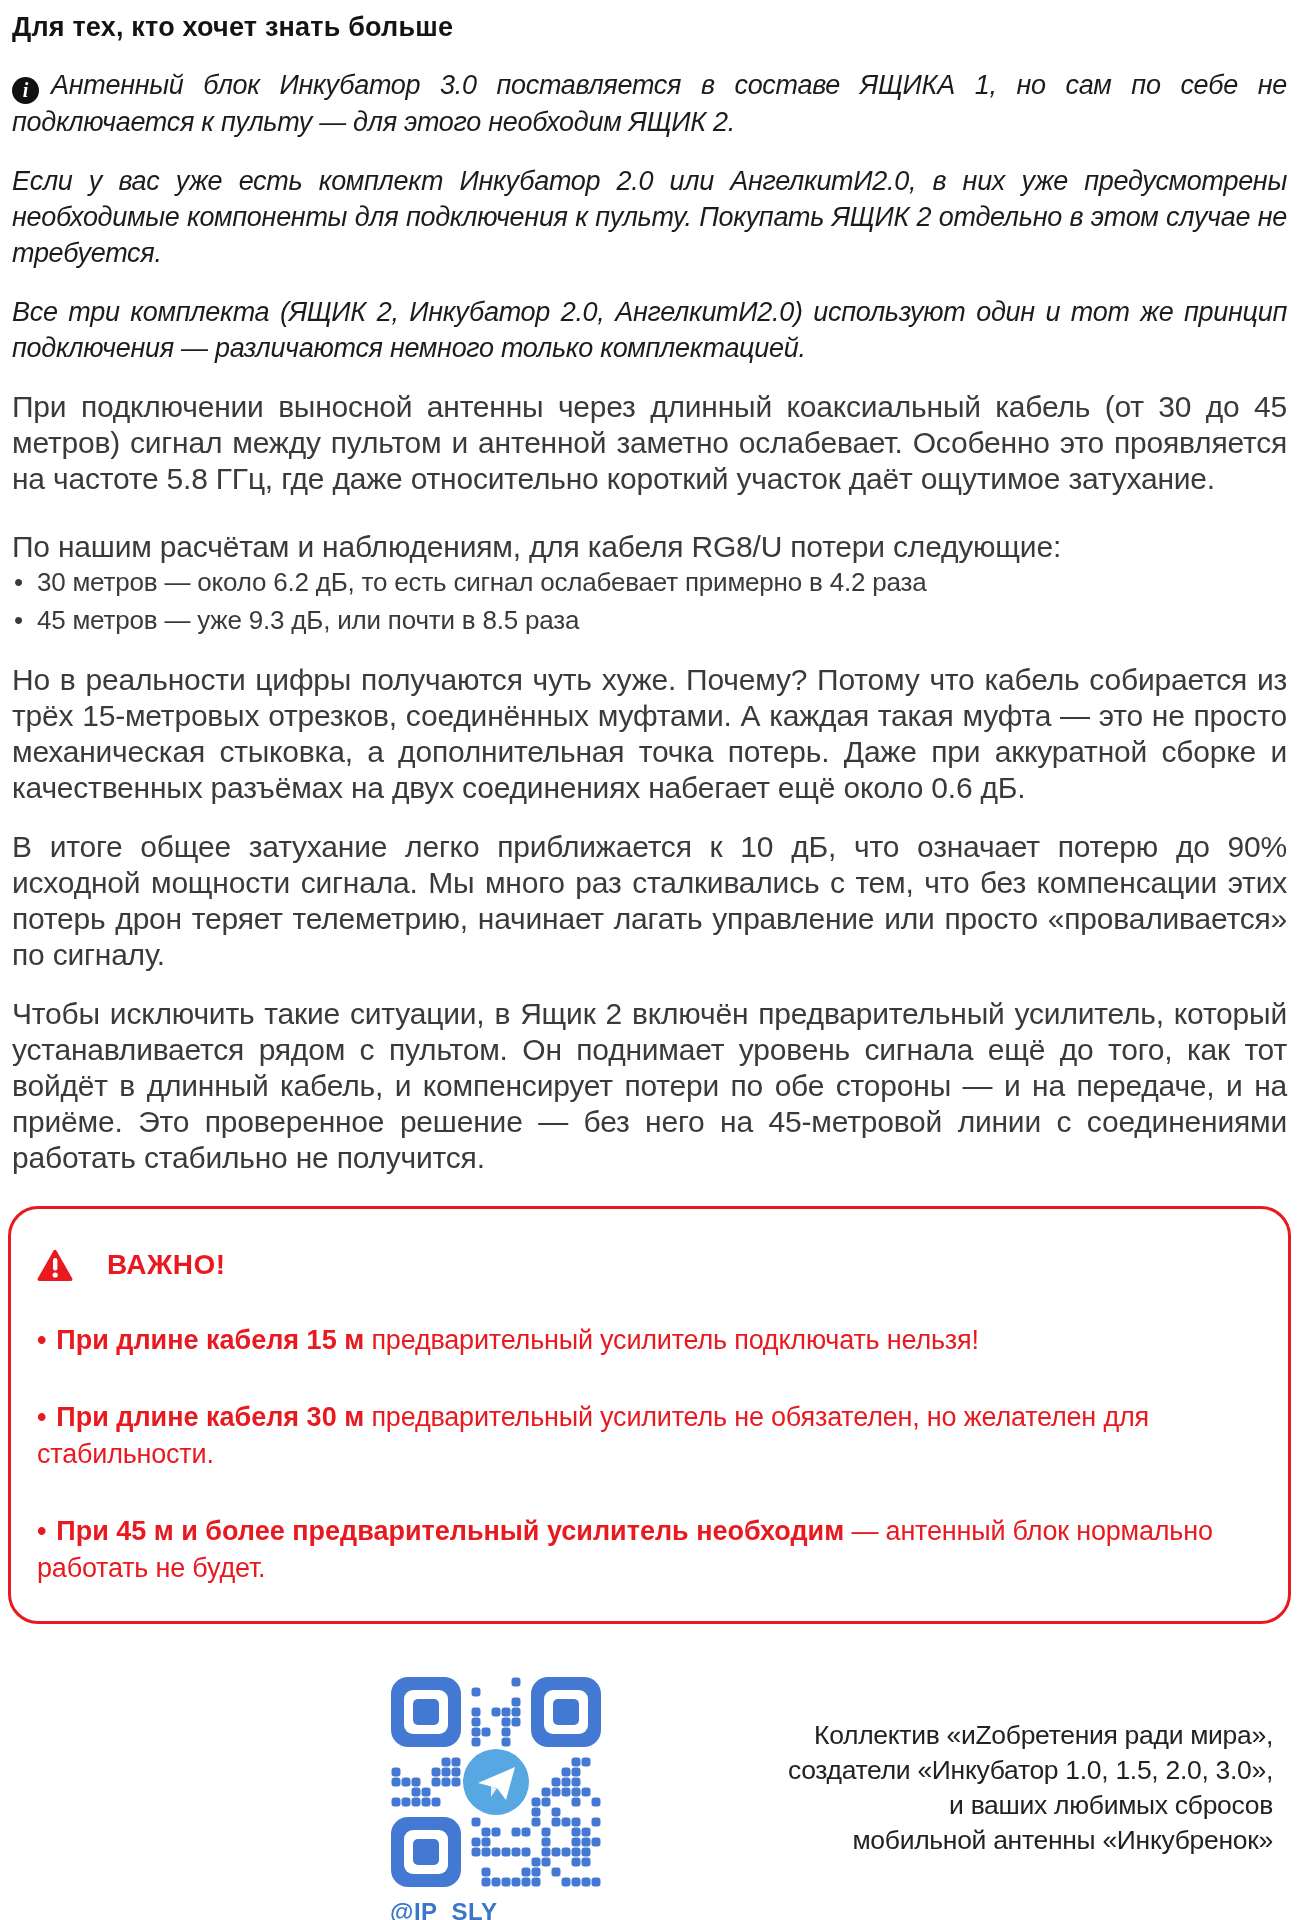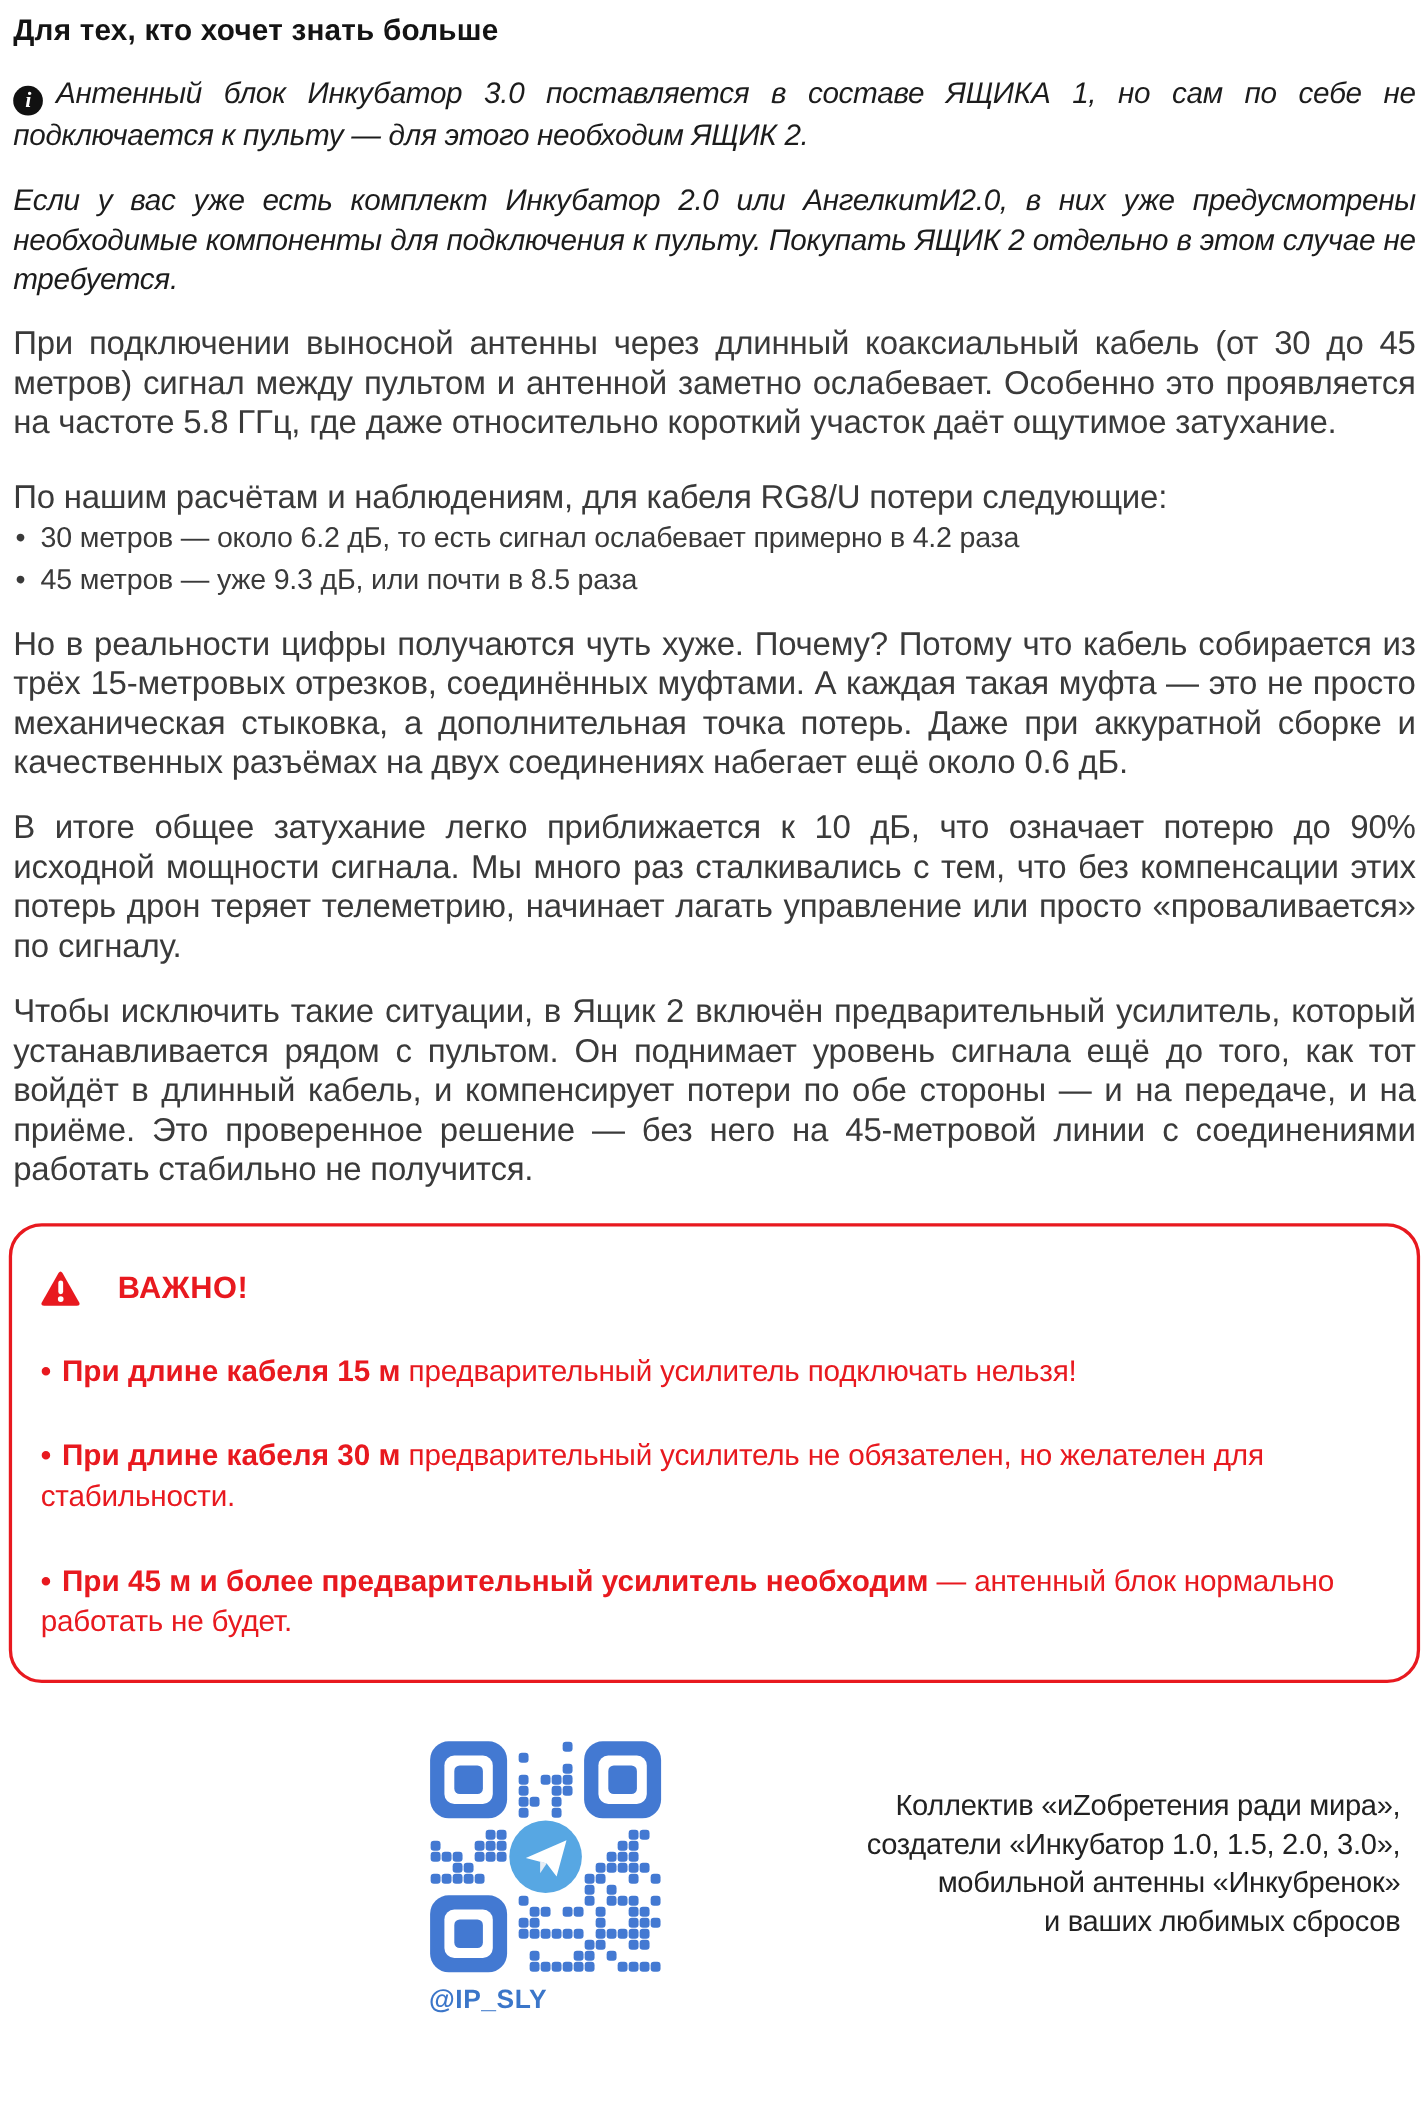--- a/index.html
+++ b/index.html
@@ -76,20 +76,21 @@
 <div class="page">
 
   <h1 class="title">Для тех, кто хочет знать больше</h1>
 
   <p class="base ital"><span class="info-icon">
         <span class="glyph">i</span>
       </span><span>Антенный блок Инкубатор 3.0 поставляется в составе ЯЩИКА 1, но сам по себе не подключается к пульту — для этого необходим ЯЩИК 2.</span></p>
 
   <p class="base ital">Если у вас уже есть комплект Инкубатор 2.0 или АнгелкитИ2.0, в них уже предусмотрены необходимые компоненты для подключения к пульту. Покупать ЯЩИК 2 отдельно в этом случае не требуется.</p>
 
+  <p class="base ital">Все три комплекта (ЯЩИК 2, Инкубатор 2.0, АнгелкитИ2.0) используют один и тот же принцип подключения — различаются немного только комплектацией.</p>
 
   <p class="base">При подключении выносной антенны через длинный коаксиальный кабель (от 30 до 45 метров) сигнал между пультом и антенной заметно ослабевает. Особенно это проявляется на частоте 5.8 ГГц, где даже относительно короткий участок даёт ощутимое затухание.</p>
 
   <p class="base" style="margin-bottom:12px;margin-top:32px;">По нашим расчётам и наблюдениям, для кабеля RG8/U потери следующие:</p>
   <ul class="losses">
     <li>30 метров — около 6.2 дБ, то есть сигнал ослабевает примерно в 4.2 раза</li>
     <li>45 метров — уже 9.3 дБ, или почти в 8.5 раза</li>
   </ul>
 
   <p class="base">Но в реальности цифры получаются чуть хуже. Почему? Потому что кабель собирается из трёх 15-метровых отрезков, соединённых муфтами. А каждая такая муфта — это не просто механическая стыковка, а дополнительная точка потерь. Даже при аккуратной сборке и качественных разъёмах на двух соединениях набегает ещё около 0.6 дБ.</p>
@@ -226,18 +227,18 @@
             <rect x="22" y="162" width="26" height="26" rx="5" fill="#4379d2"></rect>
             <circle cx="105" cy="105" r="33" fill="#57a7e3"></circle>
             <path d="M87 106 L124 90 L115 123 L106 111 Z" fill="#fff"></path>
             <path d="M106 111 L100 120 L100 109 Z" fill="#e8eef5"></path>
           </svg></div>
       <div class="qr-label">@IP_SLY</div>
     </div>
     <div class="credits">
       <div>Коллектив «иZобретения ради мира»,</div>
       <div>создатели «Инкубатор 1.0, 1.5, 2.0, 3.0»,</div>
+      <div>и ваших любимых сбросов</div>
       <div>мобильной антенны «Инкубренок»</div>
-      <div>и ваших любимых сбросов</div>
     </div>
   </div>
 
 </div>
 
 </body></html>

